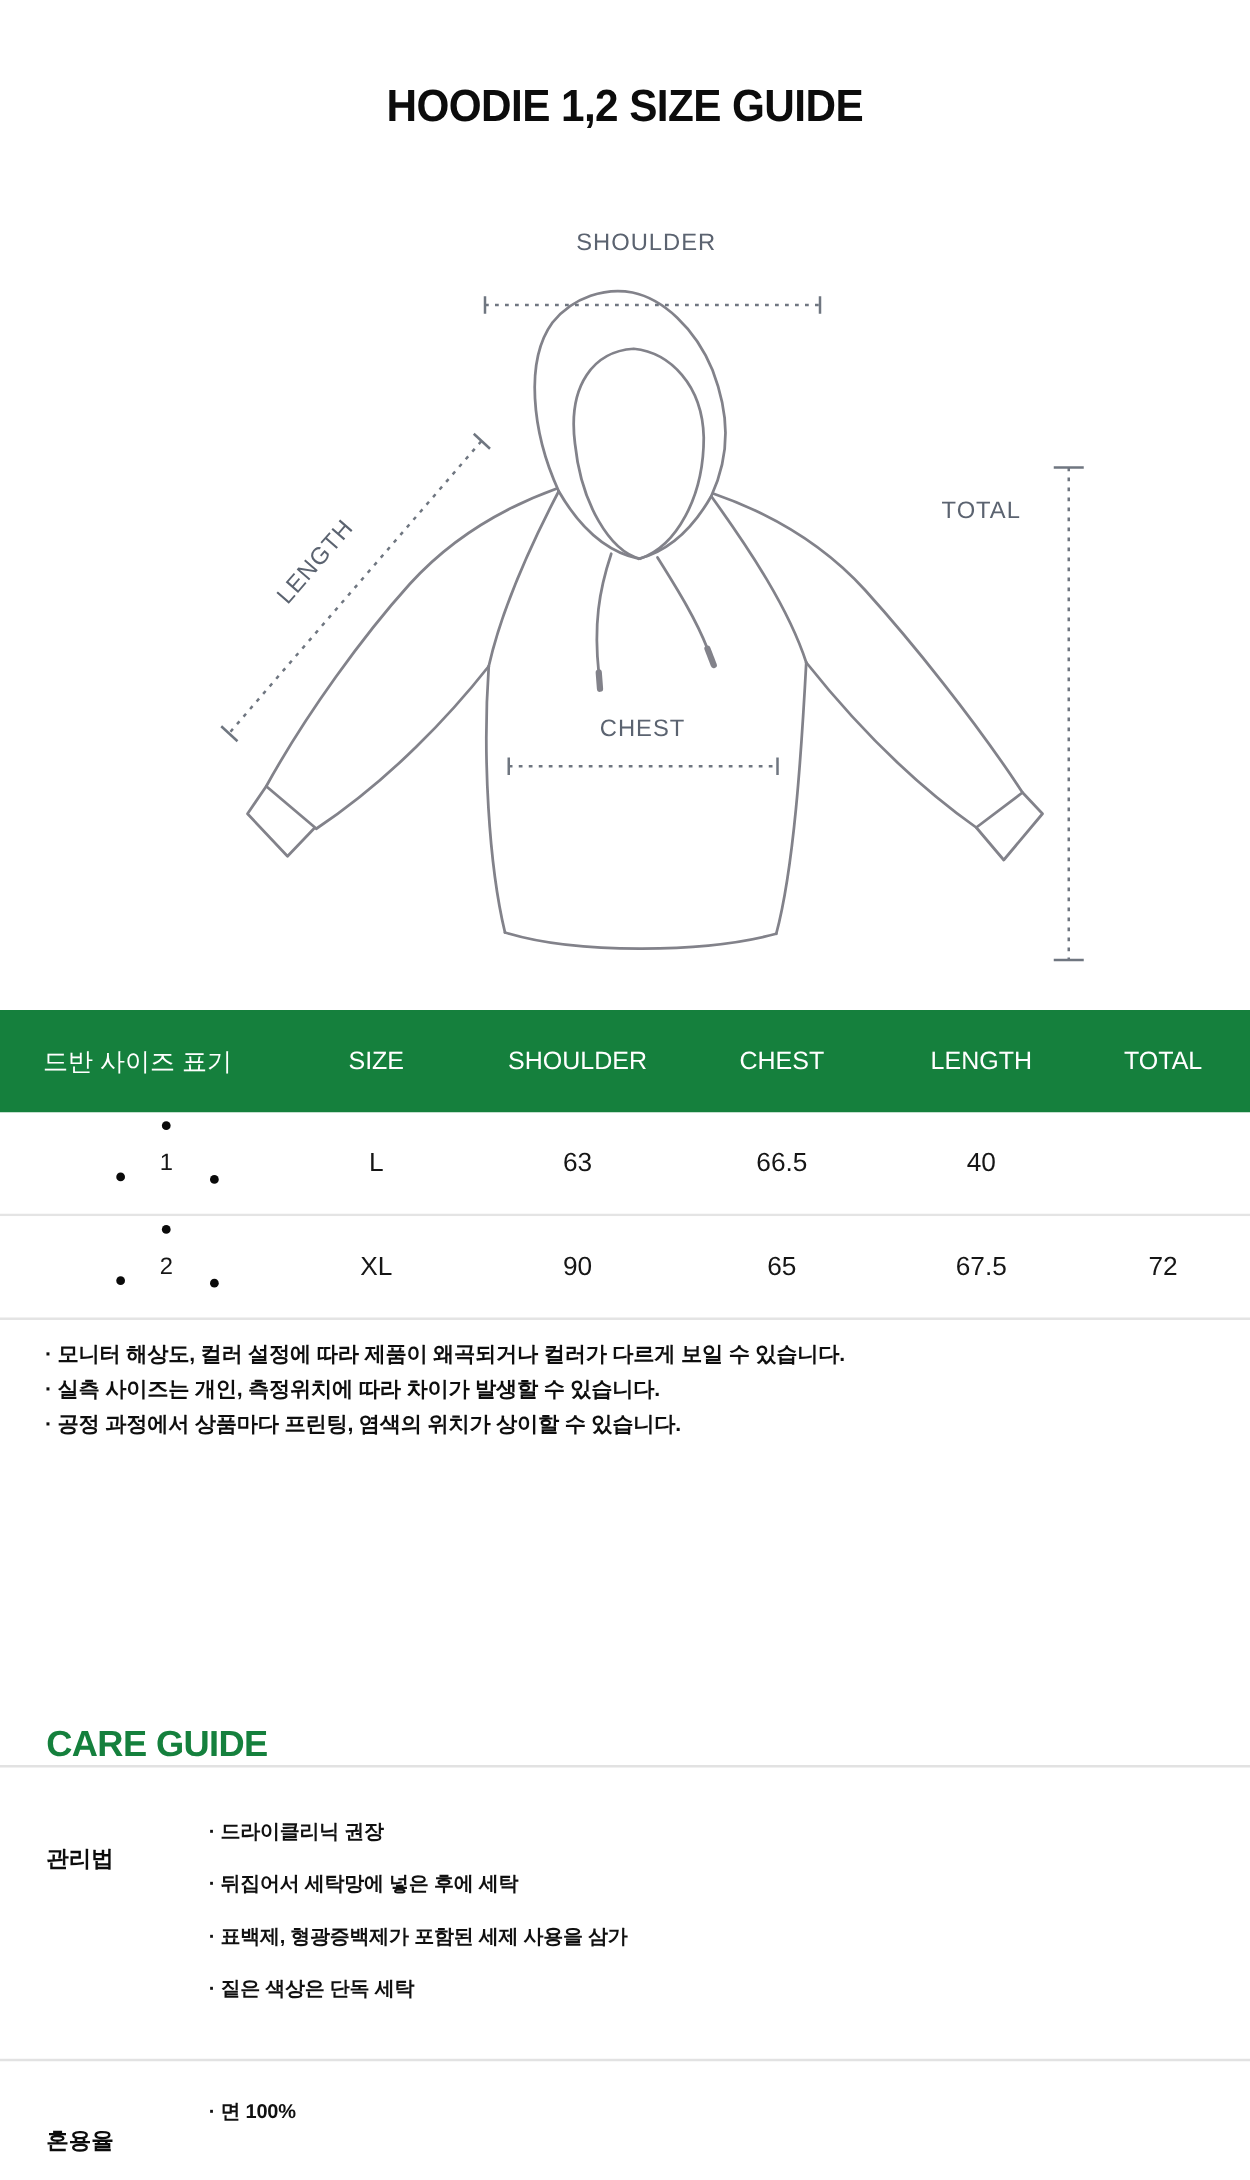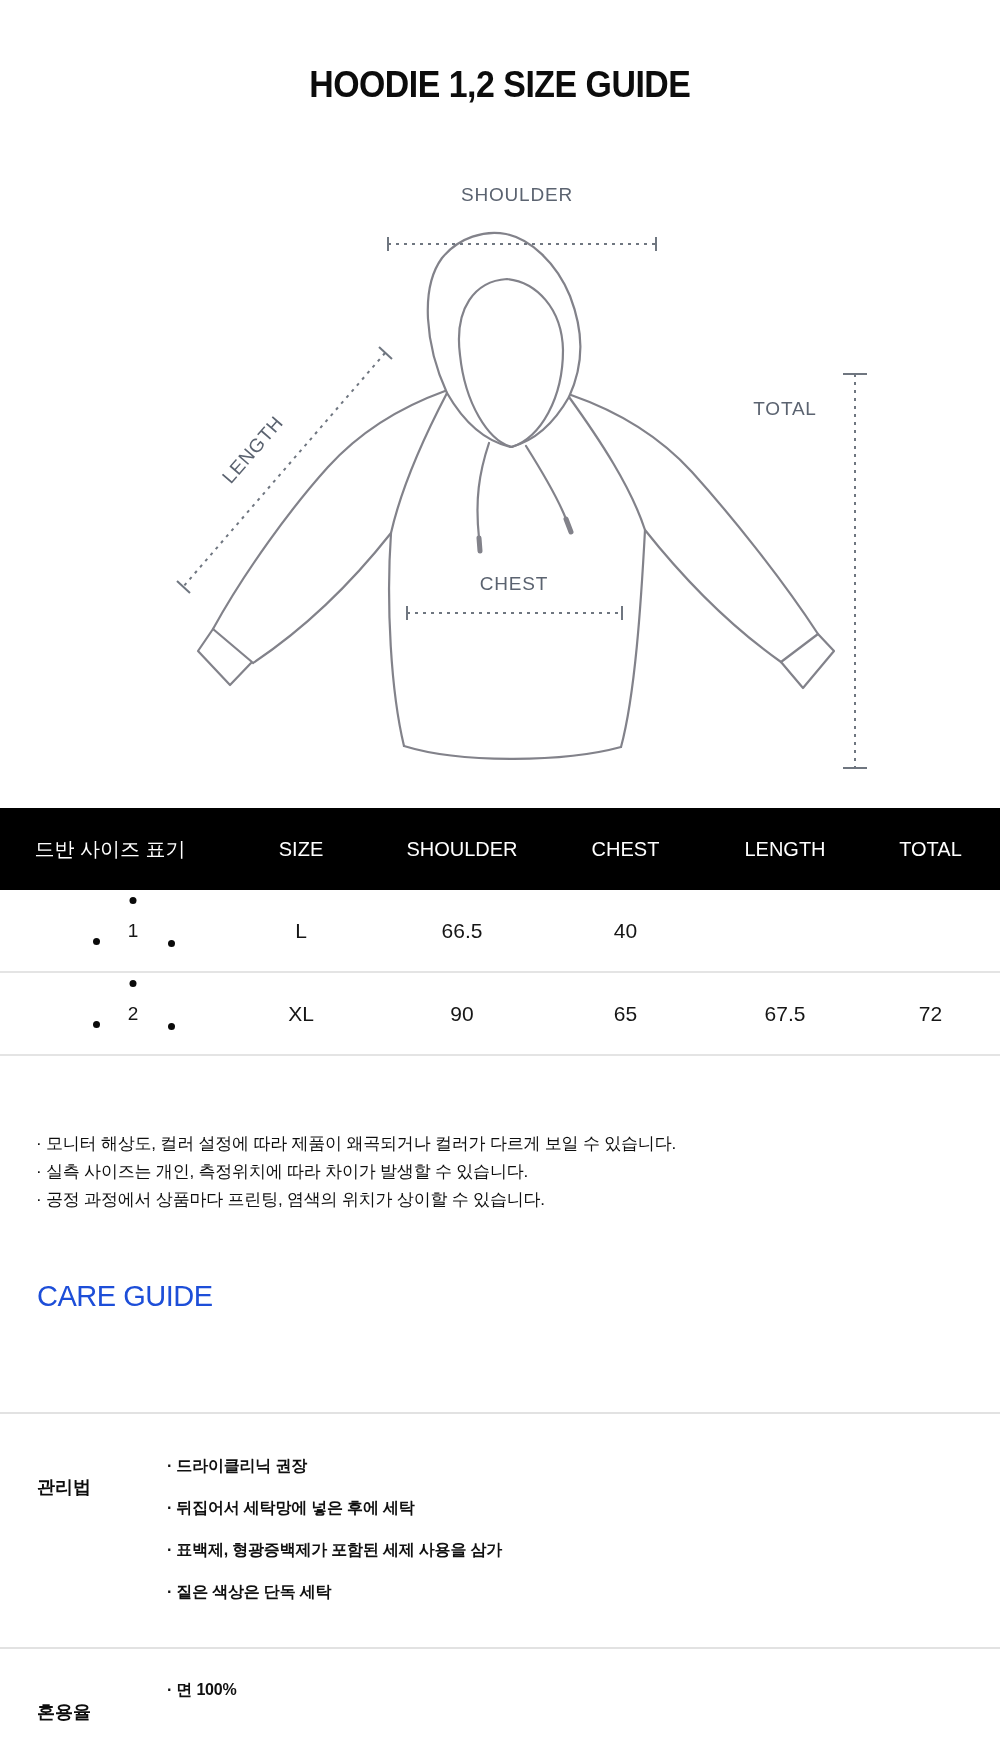--- a/index.html
+++ b/index.html
@@ -22,35 +22,35 @@
     position:absolute;font-size:19px;color:#5b6370;letter-spacing:0.8px;
     text-align:center;white-space:nowrap;
   }
   .lbl-shoulder{top:44px;left:417px;width:200px;}
   .lbl-length{top:299px;left:168px;width:170px;transform:rotate(-49deg);}
   .lbl-total{top:258px;left:725px;width:120px;}
   .lbl-chest{top:433px;left:434px;width:160px;}
   
   .size-table{position:absolute;top:808px;left:0;width:1000px;}
   .t-row{display:grid;grid-template-columns:22% 16.2% 16% 16.7% 15.2% 13.9%;}
-  .t-head{background:#000000;height:82px;}
+  .t-head{background:#15803d;height:82px;}
   .t-head .cell{color:#ffffff;font-size:20px;font-weight:400;}
   .cell{display:flex;align-items:center;justify-content:center;}
   .t-body{height:81px;border-bottom:2px solid #e4e4e4;background:#fff;}
   .t-body .cell{font-size:21px;color:#161616;}
   .marker-wrap{position:relative;left:23px;width:30px;text-align:center;font-size:19px;}
   .dot{position:absolute;width:7px;height:7px;border-radius:50%;background:#0a0a0a;}
   .dot-top{left:50%;top:-23px;transform:translateX(-50%);}
   .dot-bl{left:-25px;bottom:-3px;}
   .dot-br{right:-27px;bottom:-5px;}
   
-  .notes{position:absolute;top:1130px;left:36px;width:930px;}
+  .notes{position:absolute;top:1070px;left:36px;width:930px;font-weight:bold;}
   .note-line{font-size:17px;line-height:28px;color:#0e0e0e;letter-spacing:-0.2px;}
   
-  .care-title{position:absolute;top:1280px;left:37px;font-size:29px;font-weight:400;color:#1d4ed8;letter-spacing:-0.5px;}
+  .care-title{position:absolute;top:1380px;left:37px;font-size:29px;font-weight:700;color:#15803d;letter-spacing:-0.5px;}
   .divider{position:absolute;left:0;width:1000px;height:0;border-top:2px solid #e2e2e2;}
   .divider-1{top:1412px;}
   .divider-2{top:1647px;}
   .care-label{position:absolute;left:37px;font-size:18px;font-weight:700;color:#0c0c0c;margin-top:21px;}
   .care-items{position:absolute;left:167px;font-weight:bold;}
   .care-item{font-size:16px;color:#101010;letter-spacing:-0.2px;}
   .care-label-1{top:1454px;}
   .care-items-1{top:1445px;}
   .care-items-1 .care-item{line-height:42px;height:42px;}
   .care-label-2{top:1679px;}
@@ -137,20 +137,21 @@
     <div class="t-row t-body">
       <div class="cell">
         <span class="marker-wrap">
           <span class="dot dot-top"></span>
           <span class="dot dot-bl"></span>
           <span class="dot dot-br"></span>
           <span>1</span>
         </span>
       </div>
       <div class="cell">L</div>
+      <div class="cell">63</div>
       <div class="cell">66.5</div>
       <div class="cell">40</div>
     </div>
 
     <div class="t-row t-body">
       <div class="cell">
         <span class="marker-wrap">
           <span class="dot dot-top"></span>
           <span class="dot dot-bl"></span>
           <span class="dot dot-br"></span>

